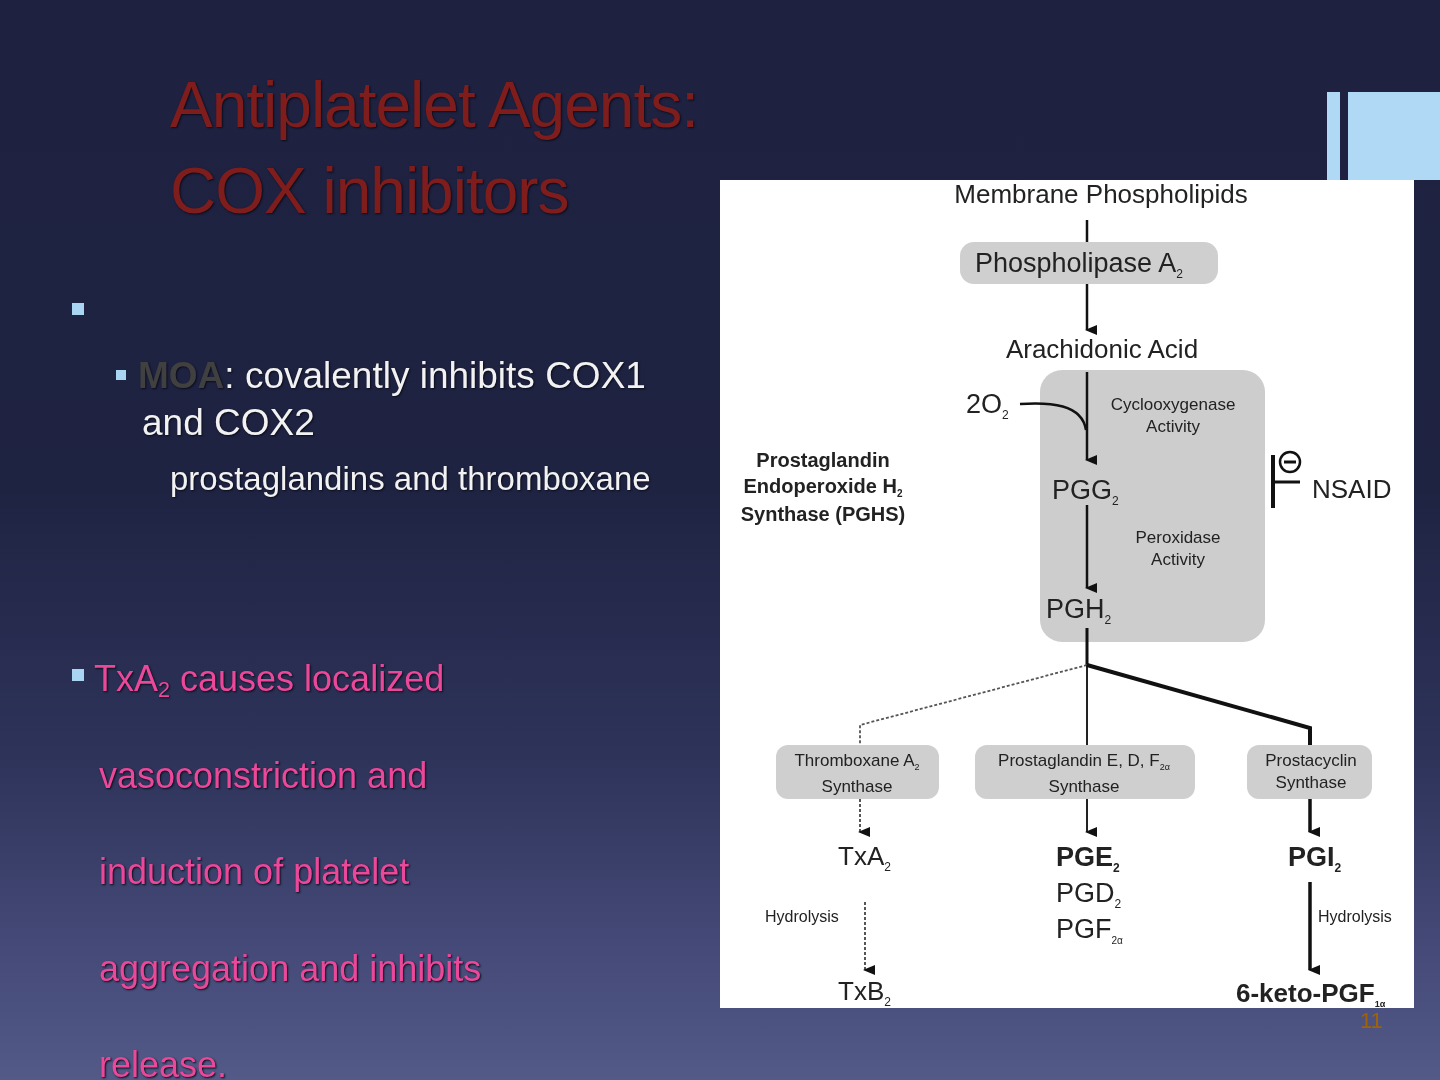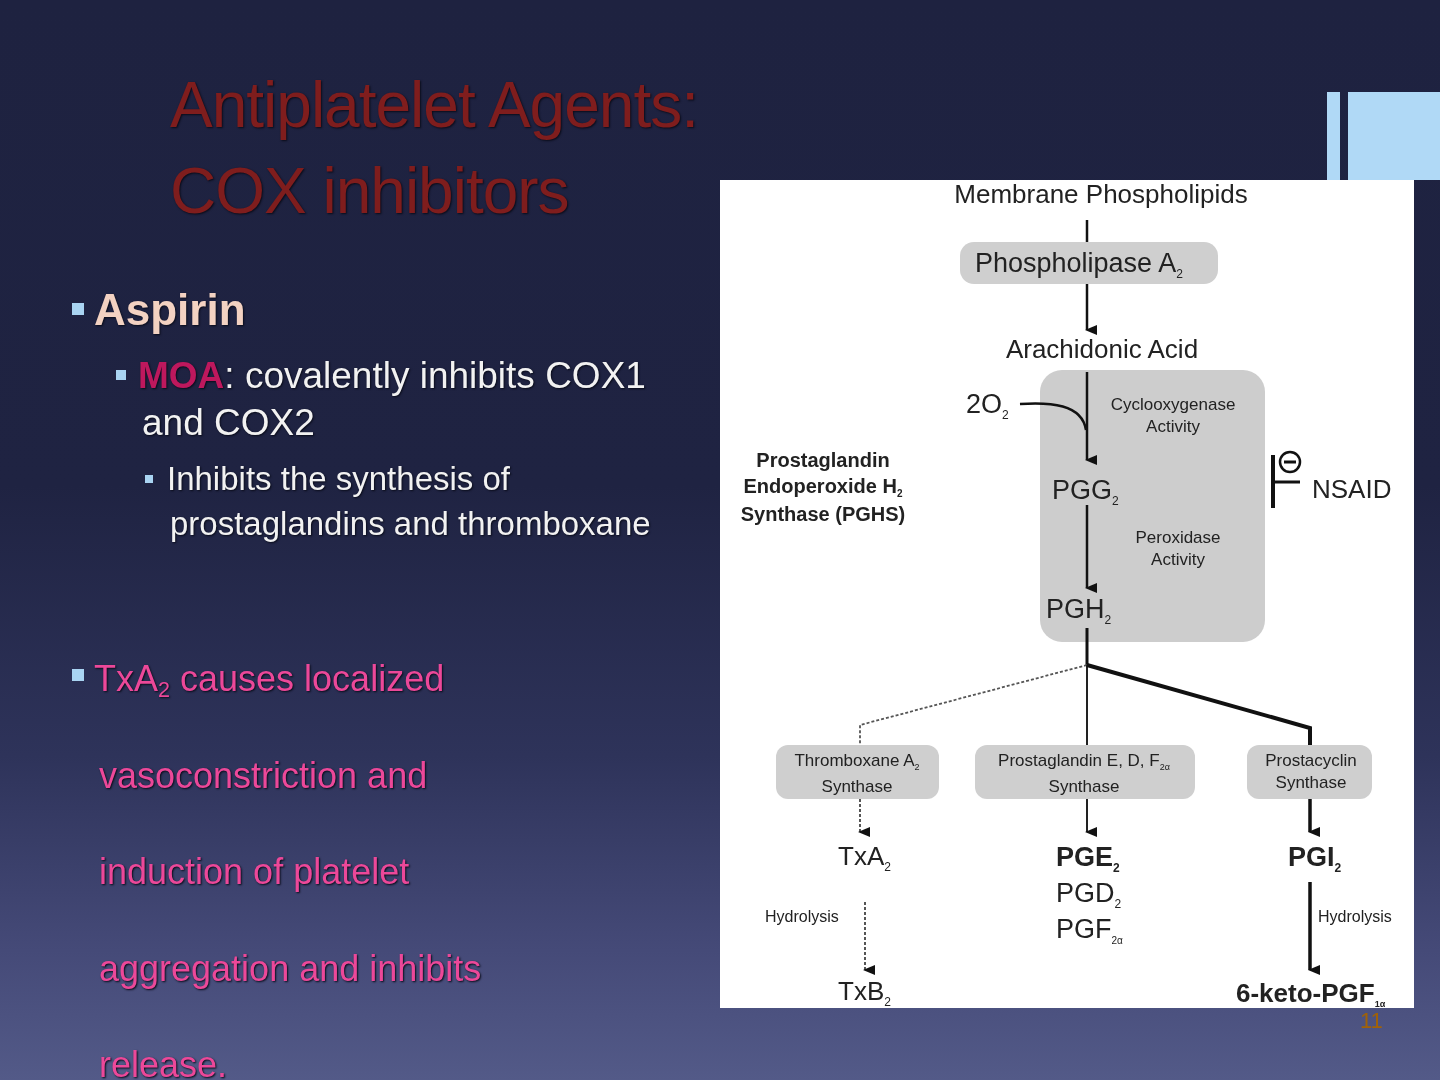--- a/index.html
+++ b/index.html
@@ -20,21 +20,21 @@
   .accent-bar-wide {
     position: absolute; left: 1348px; top: 92px; width: 92px; height: 88px; background: #b0d9f6;
   }
   .bullets { position: absolute; left: 72px; top: 0; color: #ffffff; text-shadow: 1px 1px 2px #0a0c1a; }
   .bullet-sq { display: inline-block; background: #a9d4f2; }
   .l1 { position: absolute; white-space: nowrap; }
   .aspirin { left: 0; top: 285px; font-size: 44px; font-weight: bold; color: #f3d2c2; }
   .aspirin .bullet-sq { width: 12px; height: 12px; margin-right: 10px; vertical-align: 10px; }
   .moa { left: 44px; top: 352px; font-size: 37px; line-height: 47px; color: #f2f2f2; }
   .moa .bullet-sq { width: 10px; height: 10px; margin-right: 12px; vertical-align: 8px; }
-  .moa .hl { color: #be185d; font-weight: bold; }
+  .moa .hl { color: #404040; font-weight: bold; }
   .moa .l2 { padding-left: 26px; }
   .sub { left: 73px; top: 456px; font-size: 33px; line-height: 45px; color: #f2f2f2; }
   .sub .bullet-sq { width: 8px; height: 8px; margin-right: 14px; vertical-align: 7px; }
   .sub .cont { padding-left: 25px; }
   sub.s { font-size: 60%; vertical-align: -0.3em; line-height: 0; }
   .txa { left: 0; top: 650px; font-size: 36px; line-height: 57.5px; color: #ec4899; }
   .txa .bullet-sq { width: 12px; height: 12px; margin-right: 10px; vertical-align: 10px; }
   .txa .cont { padding-left: 27px; margin-top: 39px; }
 
   .figure {
@@ -52,30 +52,29 @@
 <div class="title">
   <div>Antiplatelet Agents:</div>
   <div>COX inhibitors</div>
 </div>
 
 <div class="accent-bar-thin"></div>
 <div class="accent-bar-wide"></div>
 
 <div class="bullets">
   <div class="l1 aspirin">
-    <span class="bullet-sq"></span><span>Aspirin</span>
+    <span class="bullet-sq"></span>
   </div>
 
   <div class="l1 moa">
     <div><span class="bullet-sq"></span><span class="hl">MOA</span><span>: covalently  inhibits COX1</span></div>
     <div class="l2">and COX2</div>
   </div>
 
   <div class="l1 sub">
-    <div><span class="bullet-sq"></span><span>Inhibits  the synthesis of</span></div>
     <div class="cont">prostaglandins  and thromboxane</div>
   </div>
 
   <div class="l1 txa">
     <div><span class="bullet-sq"></span><span>TxA</span><sub class="s">2</sub><span> causes localized</span></div>
     <div class="cont">vasoconstriction  and</div>
     <div class="cont">induction  of platelet</div>
     <div class="cont">aggregation and inhibits</div>
     <div class="cont">release.</div>
   </div>

